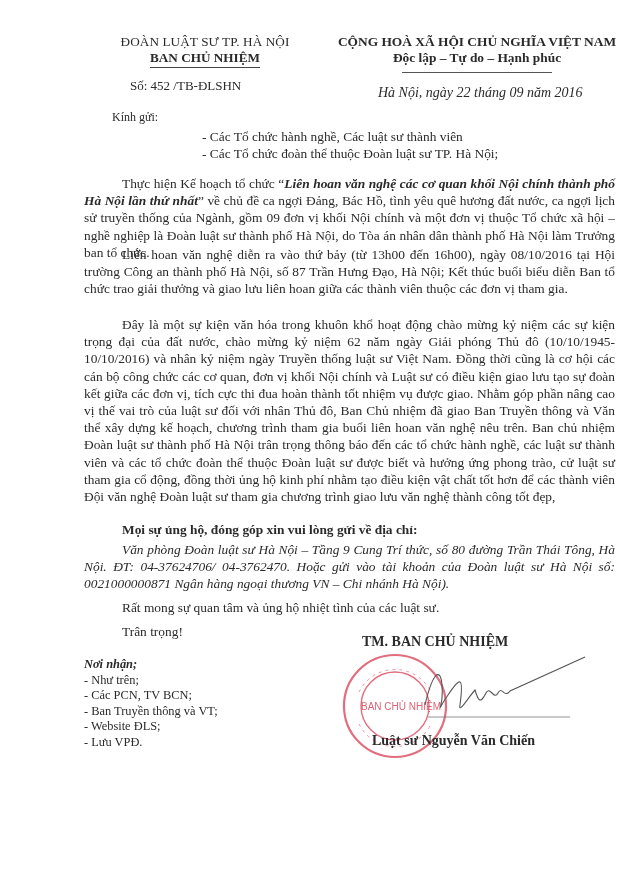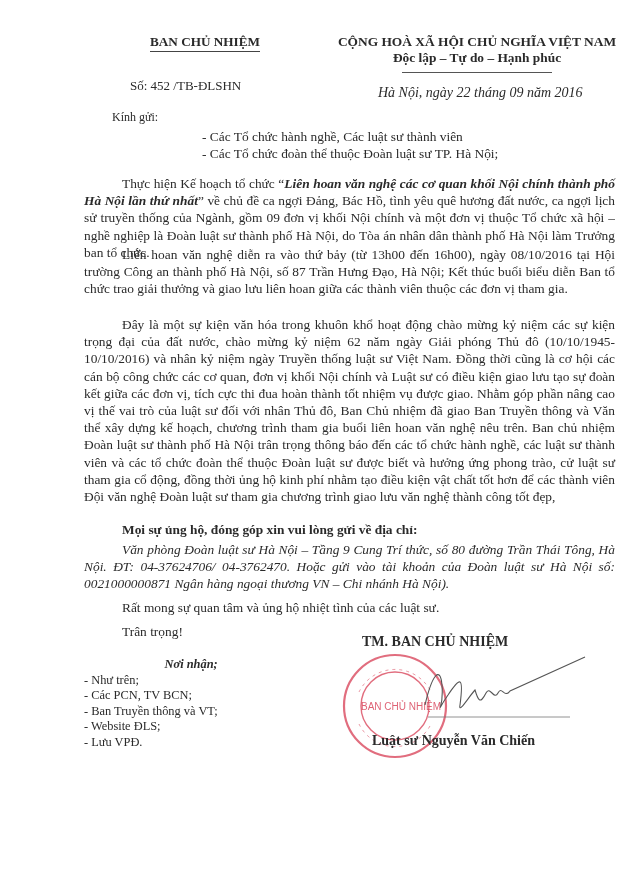--- a/index.html
+++ b/index.html
@@ -32,34 +32,35 @@
     }
     #p1 { top: 175px; }
     #p2 { top: 246px; }
     #p3 { top: 316px; }
     #donate-title { left: 122px; top: 522px; font-weight: bold; font-size: 13.4px; }
     #p4 { top: 541px; font-style: italic; }
     #thanks { left: 122px; top: 600px; font-size: 13.4px; }
     #regards { left: 122px; top: 624px; font-size: 13.4px; }
 
     #cc { left: 84px; top: 657px; line-height: 15.5px; font-size: 12.4px; }
-    #cc .title { font-weight: bold; font-style: italic; text-align: right; }
+    #cc .title { font-weight: bold; font-style: italic; }
 
     #sign { left: 362px; top: 633px; width: 210px; text-align: left; line-height: 17px; }
     #sign .role1 { font-weight: bold; font-size: 14px; }
     #sign .role2 { font-weight: bold; font-size: 14px; }
     #signer { left: 372px; top: 733px; font-weight: bold; font-size: 14px; }
 
     #stamp { left: 341px; top: 652px; width: 108px; height: 108px; }
     #signature { left: 420px; top: 655px; width: 170px; height: 70px; }
   </style>
 </head>
 <body>
 
 <div id="hdr-left" class="abs">
+  <div class="org">ĐOÀN LUẬT SƯ TP. HÀ NỘI</div>
   <div><span class="dept">BAN CHỦ NHIỆM</span></div>
 </div>
 <div id="docno" class="abs">Số:  452 /TB-ĐLSHN</div>
 
 <div id="hdr-right" class="abs">
   <div class="nation">CỘNG HOÀ XÃ HỘI CHỦ NGHĨA VIỆT NAM</div>
   <div class="motto">Độc lập – Tự do – Hạnh phúc</div>
   <div class="rule"></div>
 </div>
 <div id="dateline" class="abs">Hà Nội, ngày 22 tháng 09 năm 2016</div>

